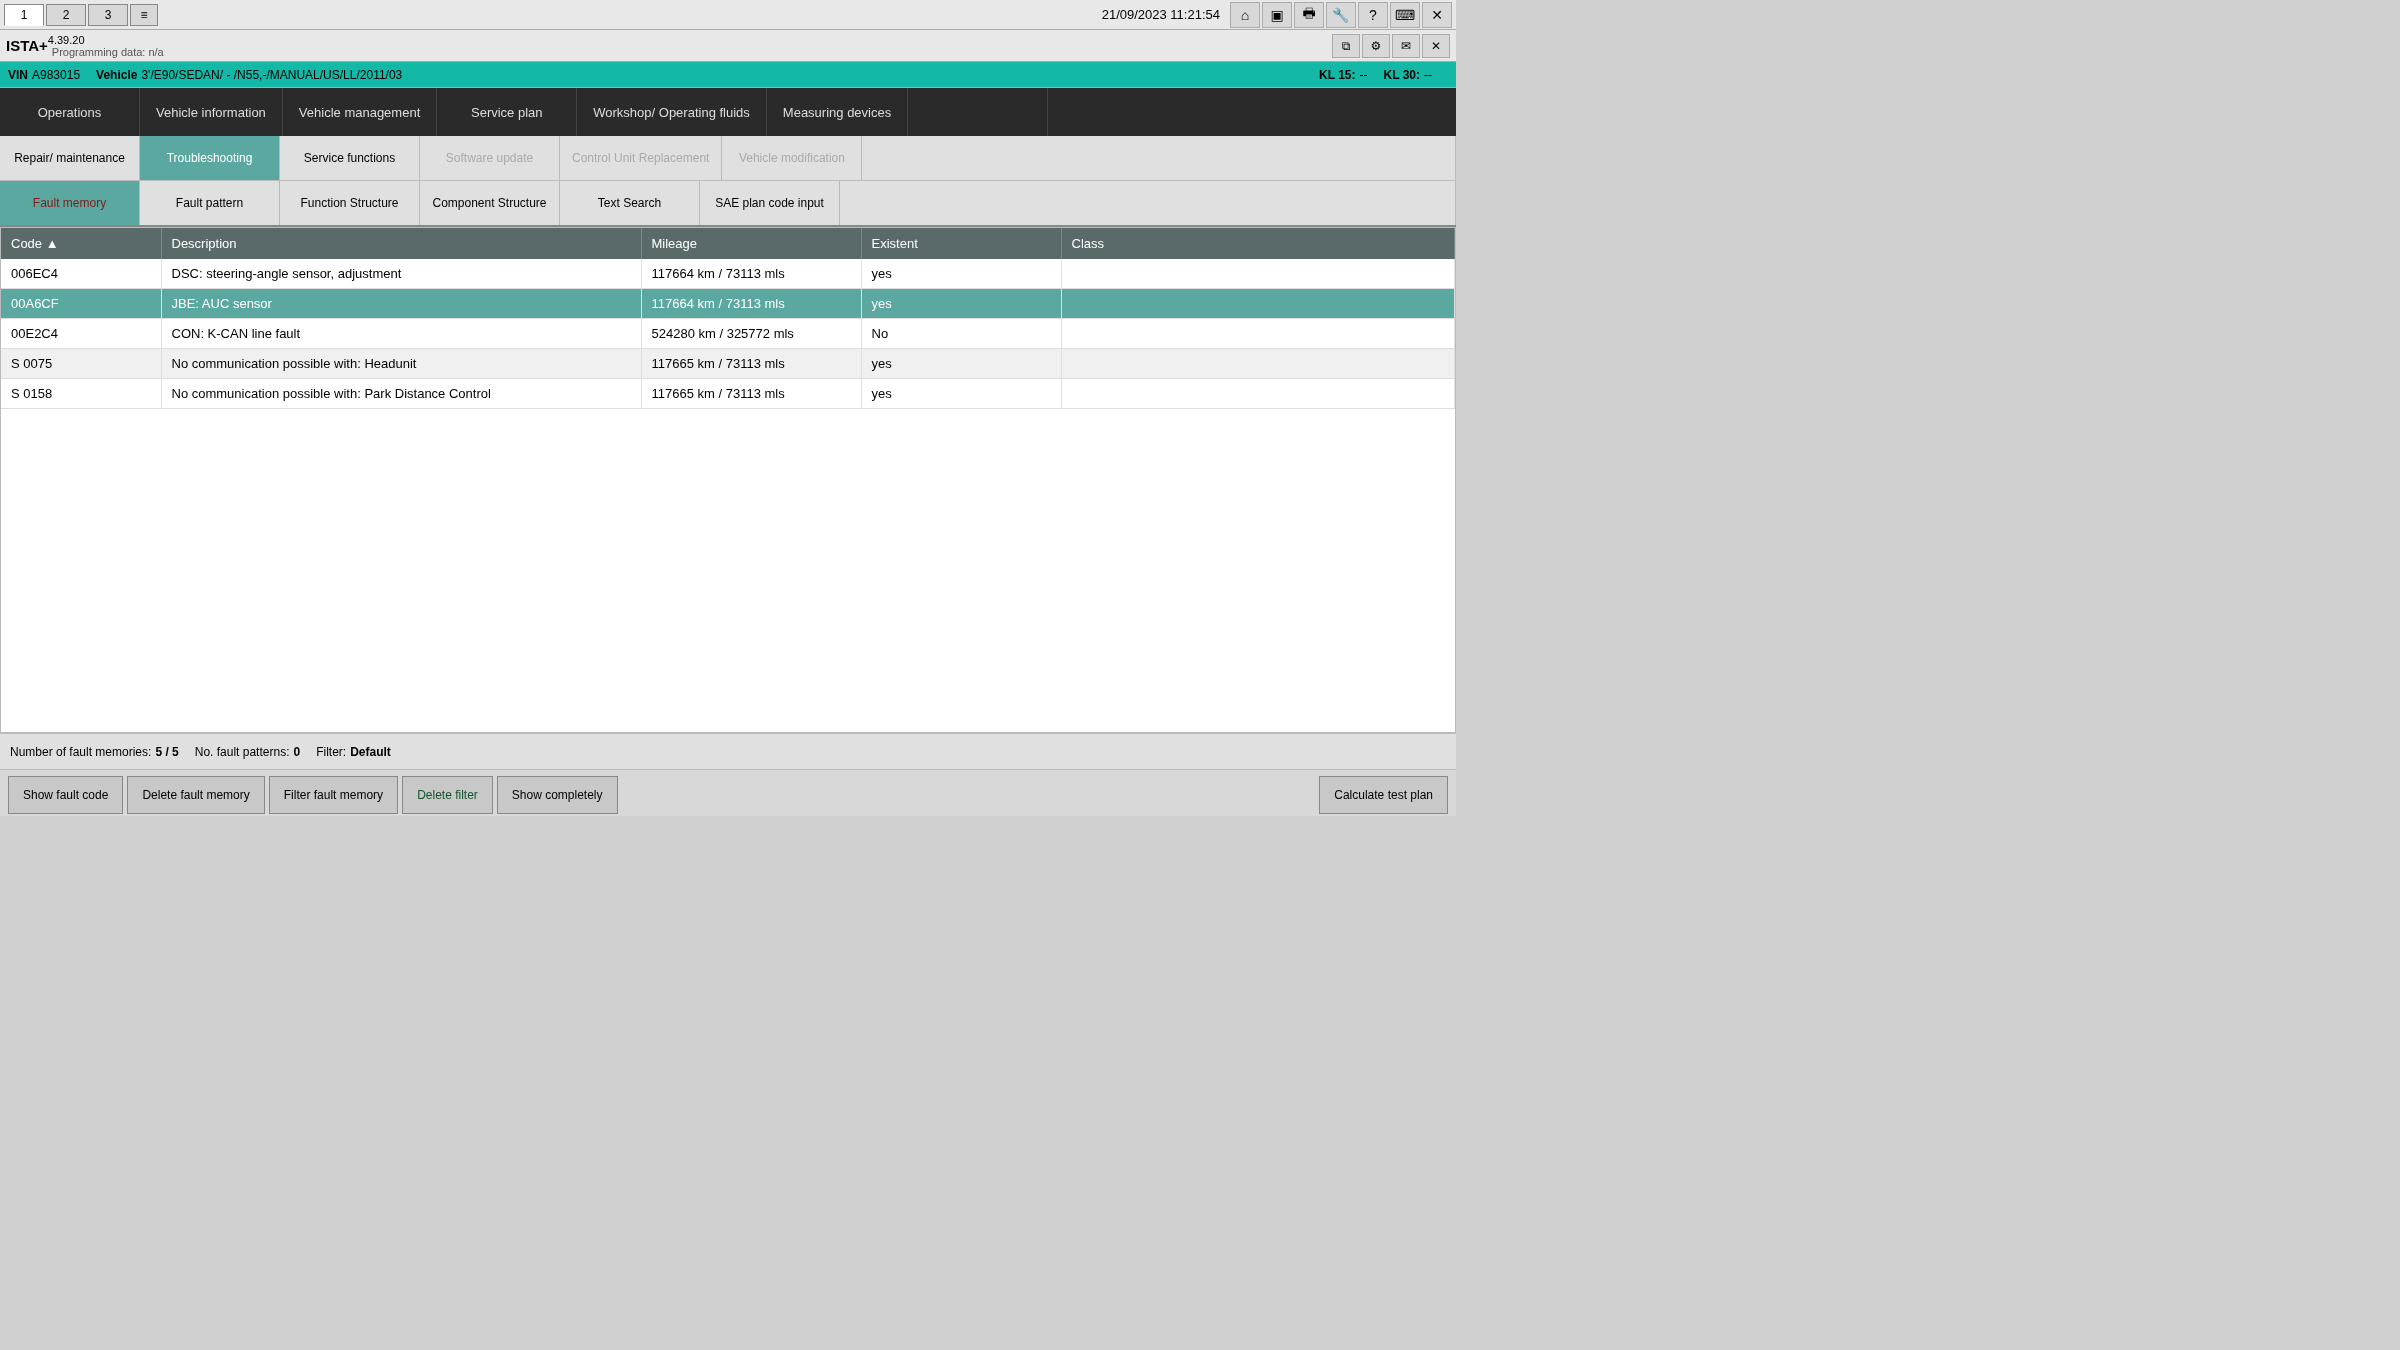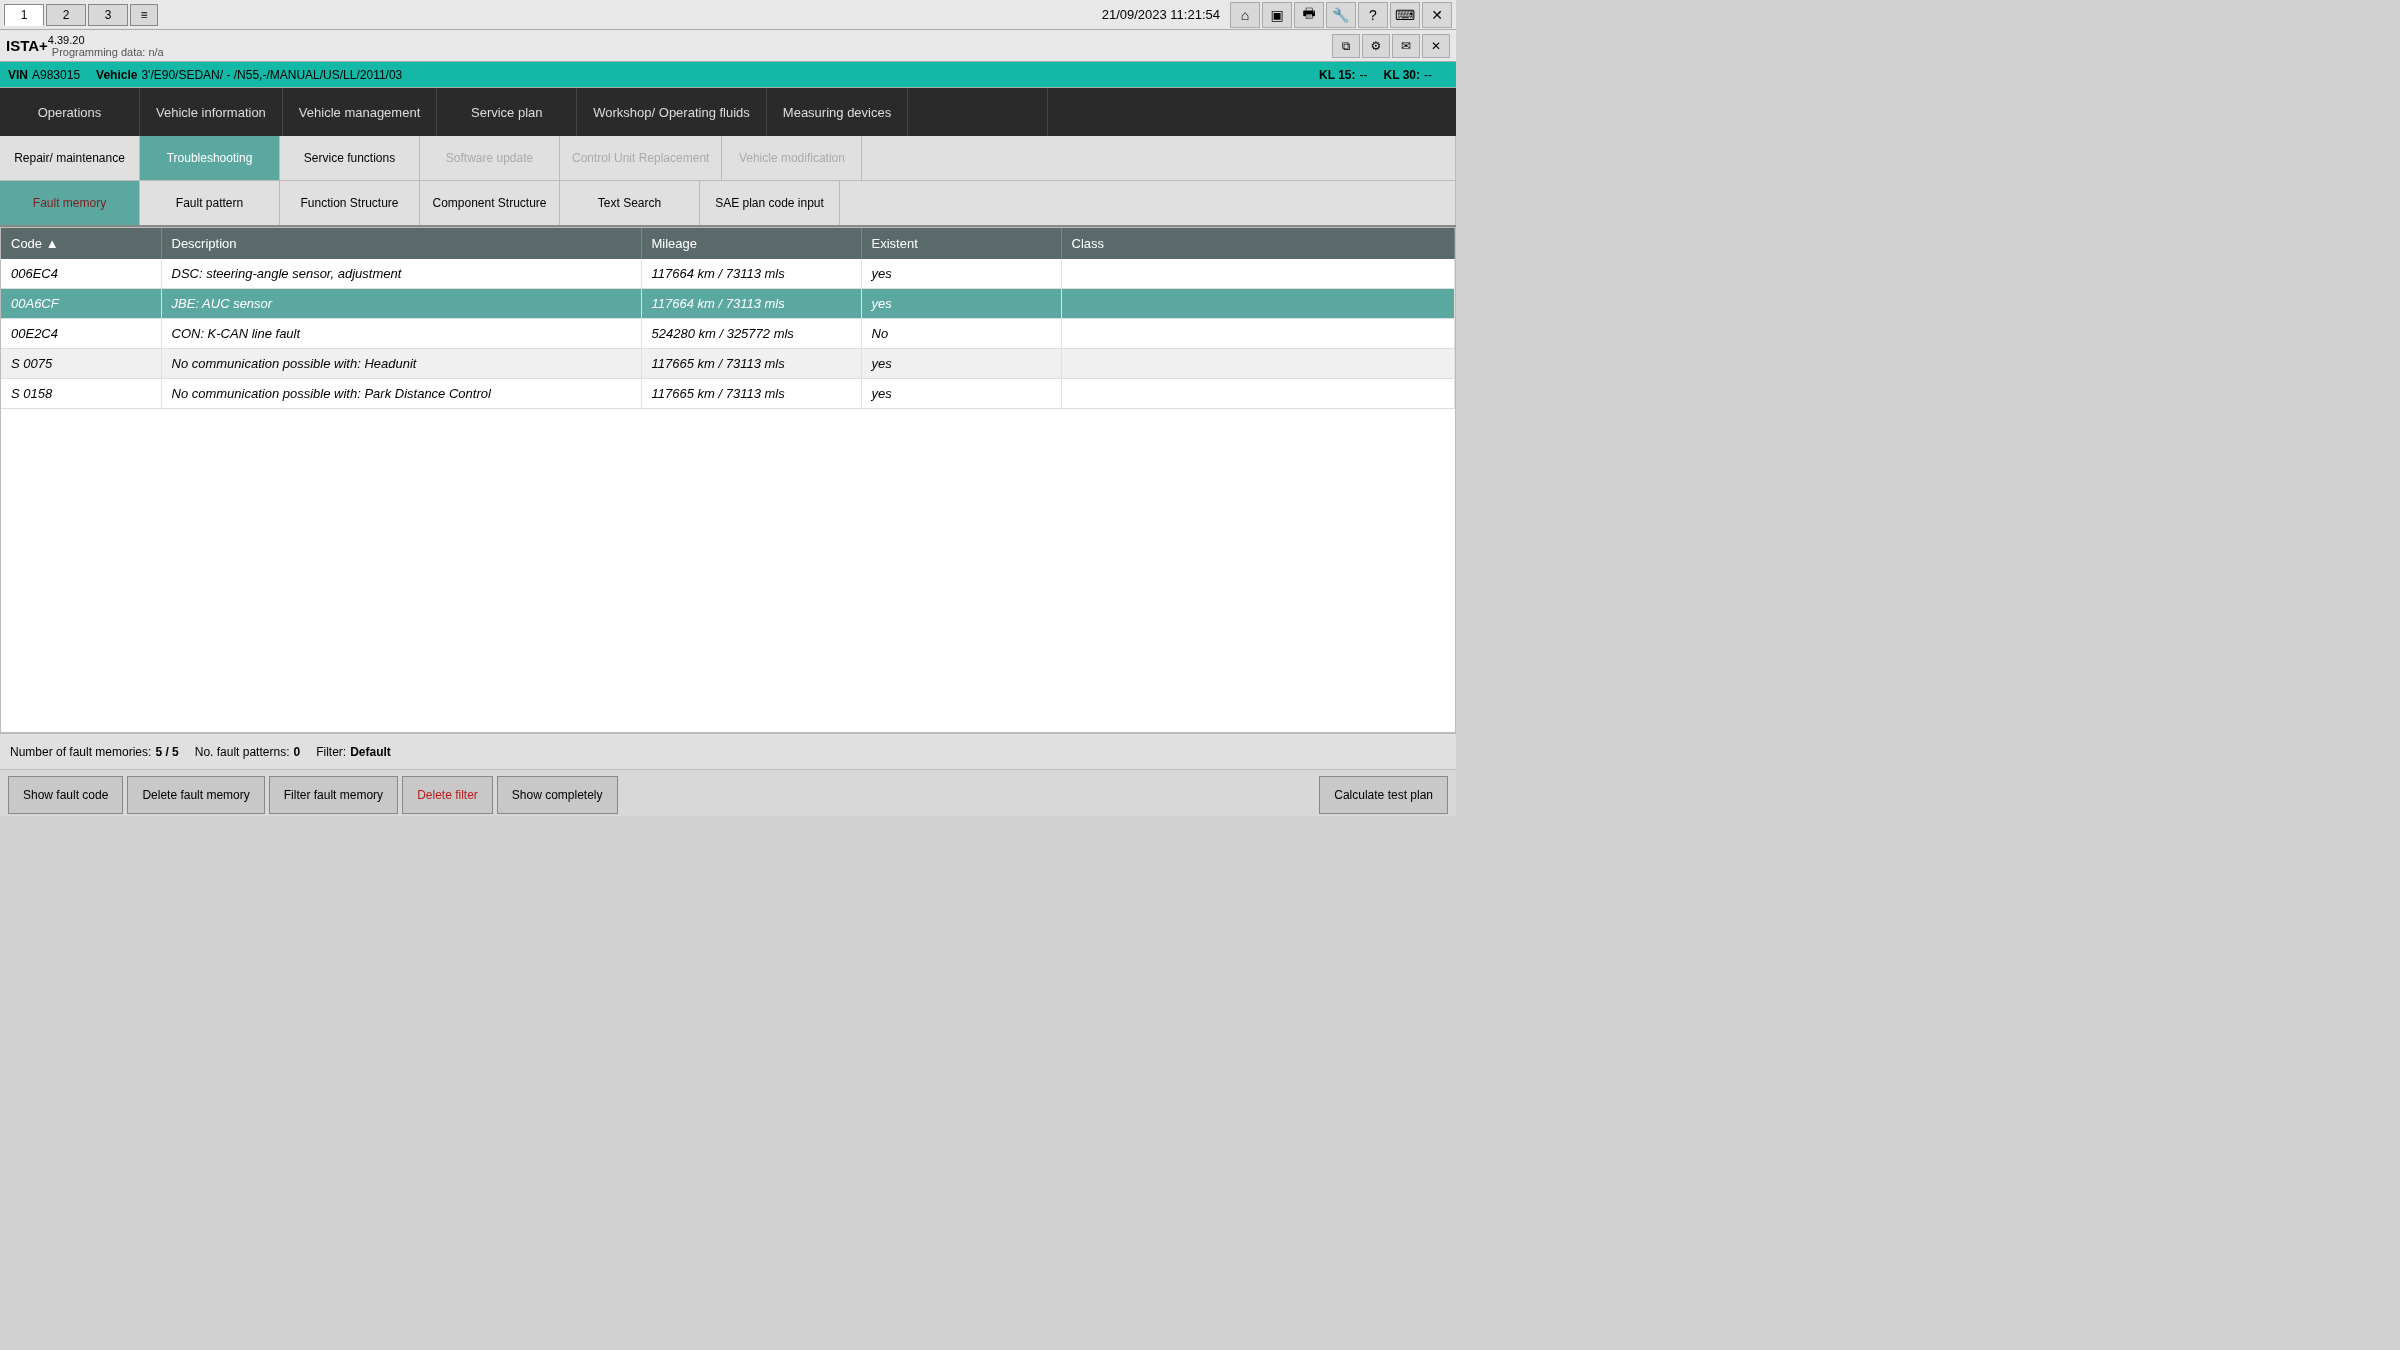--- a/index.html
+++ b/index.html
@@ -176,21 +176,20 @@
     tbody tr:nth-child(odd) {
       background: #fff;
     }
     tbody tr.selected {
       background: #5ba8a0 !important;
       color: #fff;
     }
     tbody td {
       padding: 7px 10px;
       border-right: 1px solid #e0e0e0;
-      font-style: italic;
     }
 
     
     #status-bar {
       display: flex;
       align-items: center;
       background: #e0e0e0;
       border-top: 1px solid #bbb;
       height: 36px;
       padding: 0 10px;
@@ -212,21 +211,21 @@
     .action-btn {
       height: 38px;
       padding: 0 14px;
       border: 1px solid #888;
       background: #c8c8c8;
       font-size: 12px;
       cursor: pointer;
       display: flex; align-items: center; justify-content: center;
       text-align: center;
     }
-    .action-btn.disabled { color: #b91c1c; cursor: default; }
+    .action-btn.disabled { color: #14532d; cursor: default; }
     .btn-spacer { flex: 1; }
   </style>
 </head>
 <body>
 
 <div id="title-bar">
   <button class="tab-btn active">1</button>
   <button class="tab-btn">2</button>
   <button class="tab-btn">3</button>
   <button class="list-btn">≡</button>

